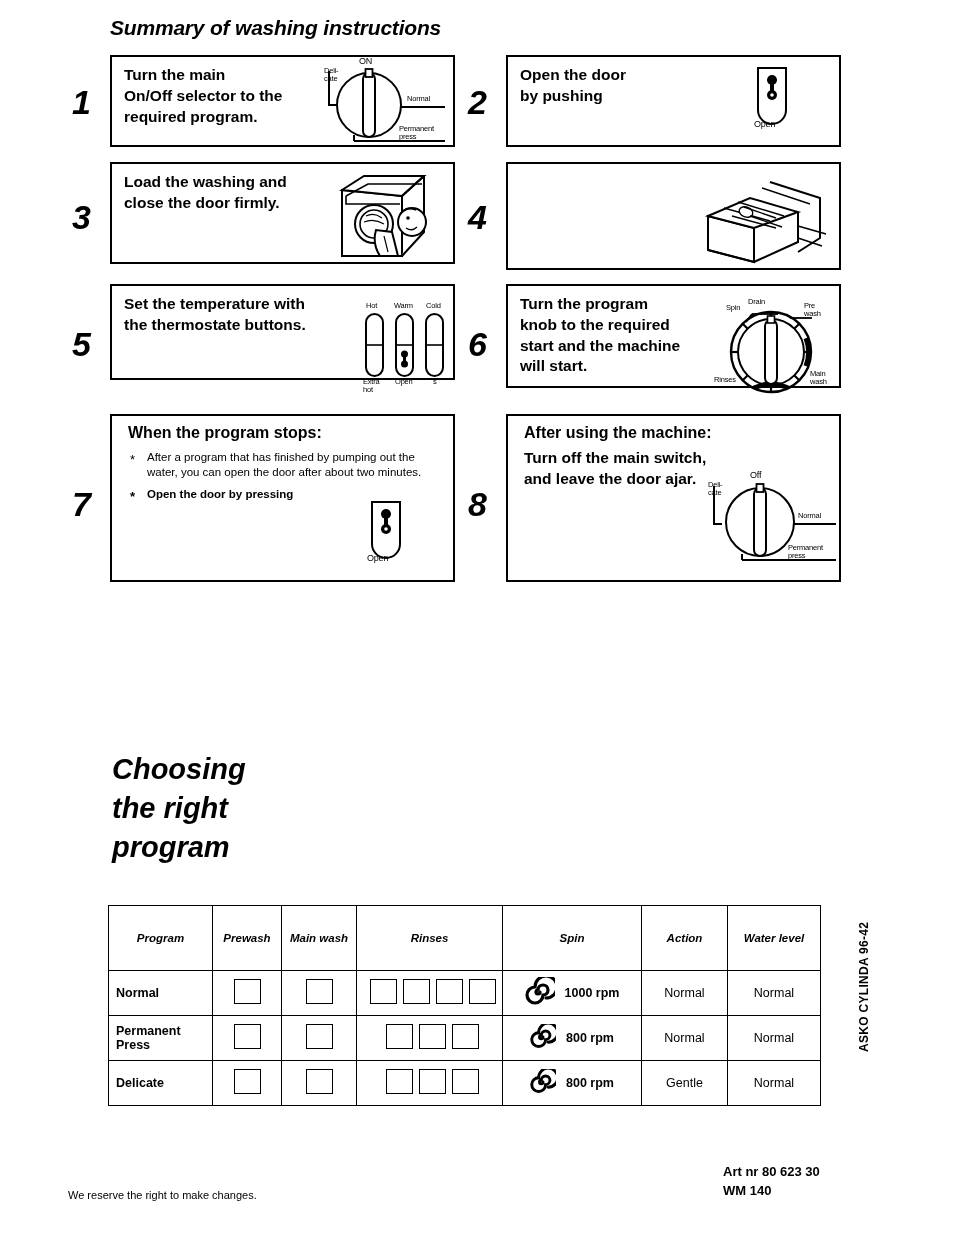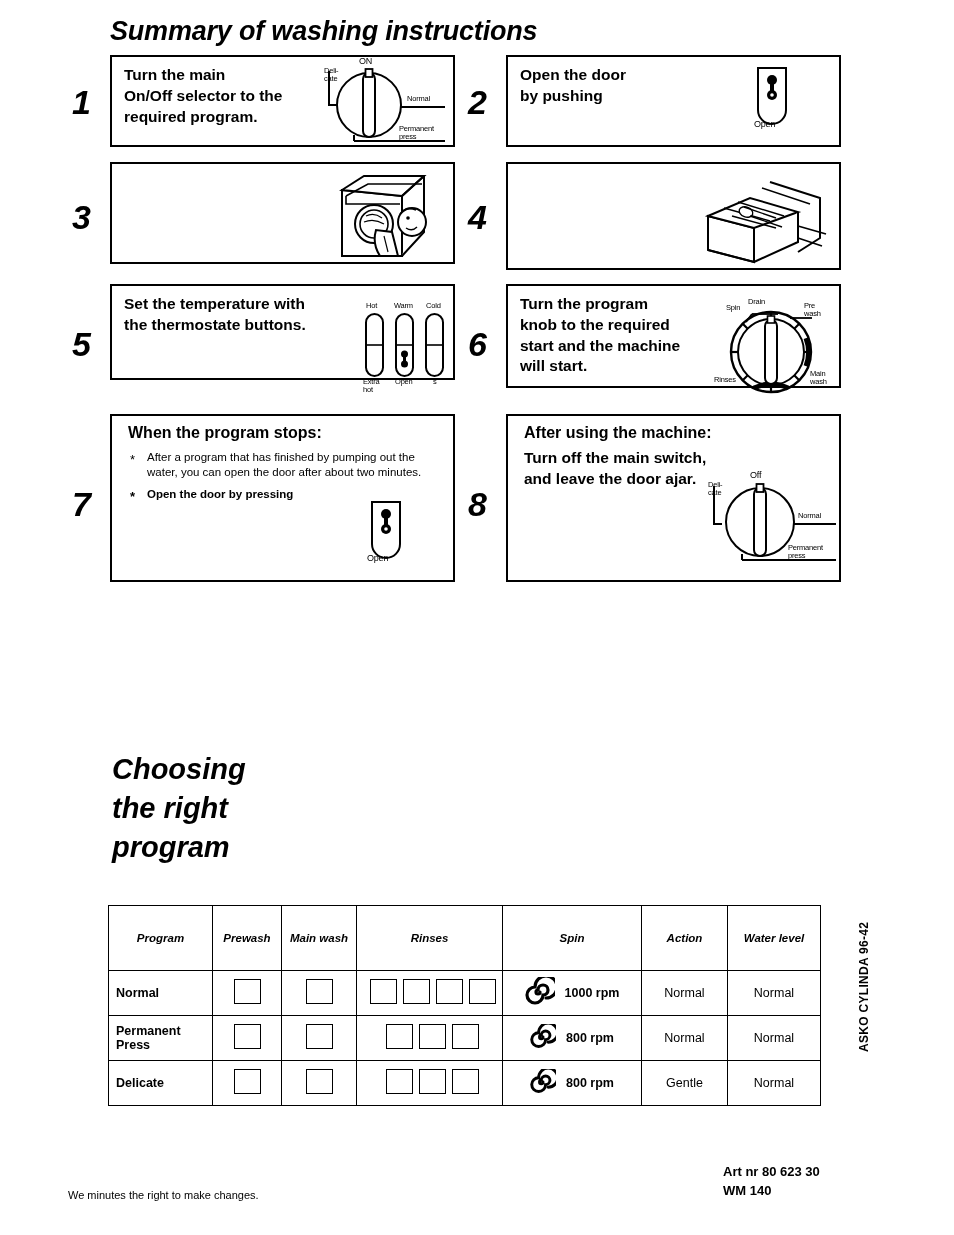--- a/index.html
+++ b/index.html
@@ -14,21 +14,21 @@
     font-family: "Liberation Sans", sans-serif;
     color: #000;
     overflow: hidden;
   }
 
   
   .page-title {
     position: absolute;
     left: 110px;
     top: 16px;
-    font-size: 27px;
+    font-size: 21px;
     font-weight: bold;
     font-style: italic;
     letter-spacing: -0.2px;
   }
 
   
   .steps {
     position: absolute;
     left: 0;
     top: 52px;
@@ -251,20 +251,22 @@
           <circle cx="34" cy="31" r="1.8" fill="#fff"></circle>
         </svg>
         <div class="ill-label mid" style="left:16px; top:56px;">Open</div>
       </div>
     </div>
   </div>
 
   <div class="step">
     <div class="step-num" style="left:72px; top:148px;">3</div>
     <div class="step-box" style="left:110px; top:110px; width:345px; height:102px;">
+      <div class="step-text">Load the washing and
+close the door firmly.</div>
       <div class="illus" style="left:218px; top:6px; width:122px; height:92px;">
         <svg width="122" height="92" viewBox="0 0 122 92">
 
           <path d="M12 20 L12 86 L72 86 L72 26 Z" fill="#fff" stroke="#000" stroke-width="2"></path>
           <path d="M12 20 L34 6 L94 6 L72 26 Z" fill="#fff" stroke="#000" stroke-width="2"></path>
           <path d="M94 6 L94 62 L72 86" fill="#fff" stroke="#000" stroke-width="2"></path>
           <path d="M72 26 L94 6" fill="none" stroke="#000" stroke-width="2"></path>
 
           <path d="M16 26 L16 34 L70 34" fill="none" stroke="#000" stroke-width="1.6"></path>
           <path d="M16 26 L38 14 L92 14" fill="none" stroke="#000" stroke-width="1.6"></path>
@@ -519,18 +521,18 @@
           </span>
           <span class="spin-rpm">800 rpm</span>
         </div>
       </td>
       <td>Gentle</td>
       <td>Normal</td>
     </tr>
   </tbody>
 </table>
 
-<div class="footer-note">We minutes the right to make changes.</div>
+<div class="footer-note">We reserve the right to make changes.</div>
 <div class="art-block">
   <div>Art nr 80 623 30</div>
   <div>WM 140</div>
 </div>
 <div class="vert-code">ASKO CYLINDA 96-42</div>
 
 </body></html>

